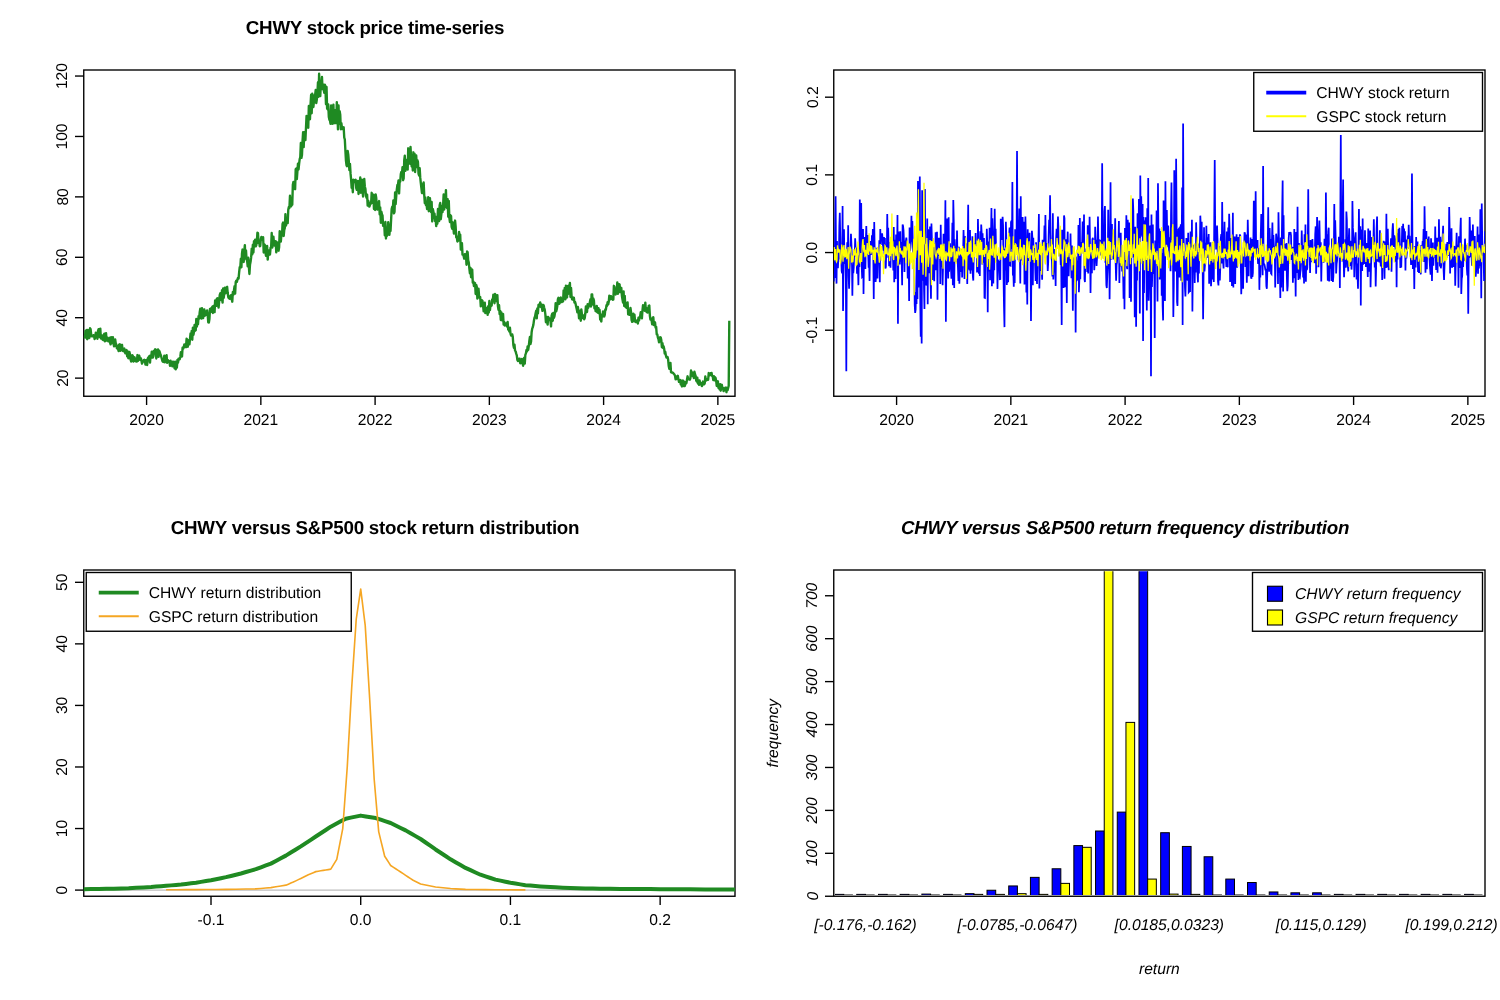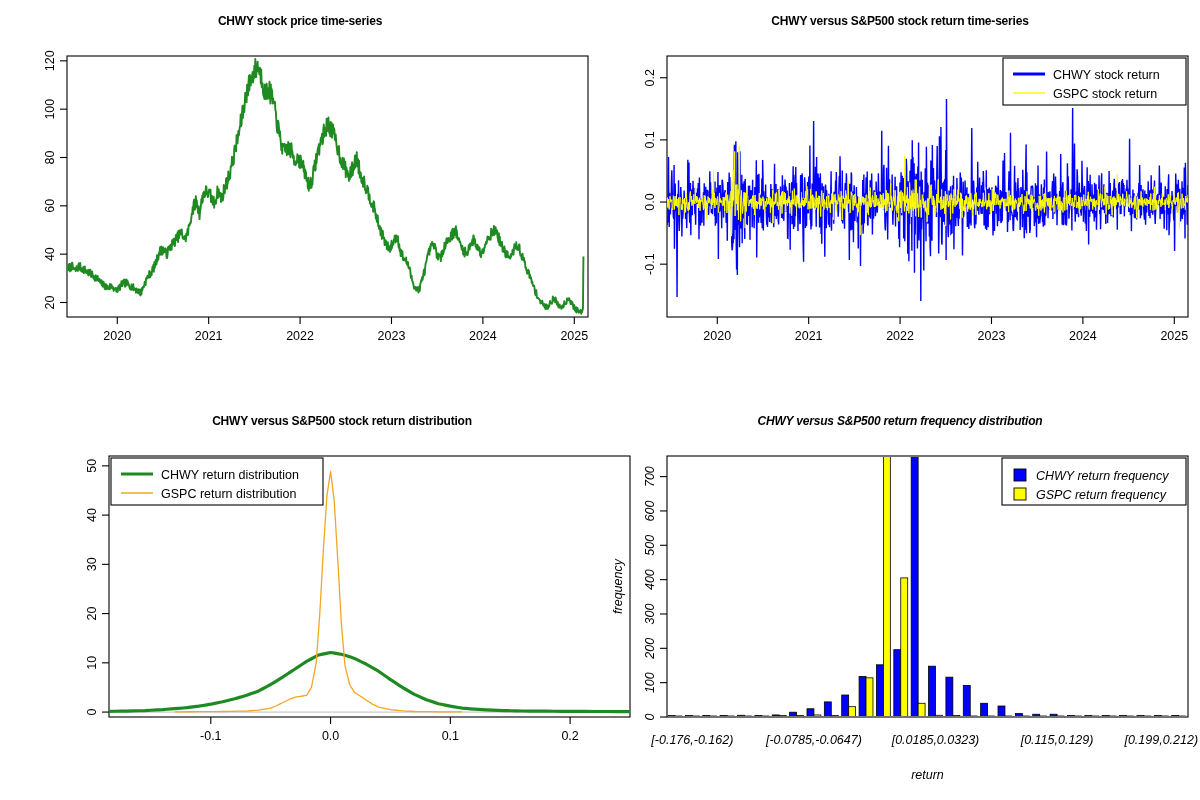--- a/index.html
+++ b/index.html
@@ -15,29 +15,29 @@
     position: relative;
     width: 1200px; height: 800px;
     background: #ffffff;
   }
   .panel {
     position: absolute;
     width: 600px; height: 400px;
   }
   #panel-tl { left: 0;   top: 0; }
   #panel-tr { left: 600px; top: 0; }
-  #panel-bl { left: 0;   top: 400px; margin-left: 42px; }
+  #panel-bl { left: 0;   top: 400px; }
   #panel-br { left: 600px; top: 400px; font-style: italic; }
 
   .panel-title {
     position: absolute;
     left: 0; right: 0;
     top: 14px;
     text-align: center;
-    font-size: 12px;
+    font-size: 15px;
     font-weight: bold;
     color: #000000;
     letter-spacing: -0.2px;
   }
   .plot-svg {
     position: absolute;
     left: 0; top: 0;
     width: 600px; height: 400px;
   }
   .axis-text {
@@ -95,21 +95,20 @@
         <text x="391.48245614034414" y="340" class="axis-text" text-anchor="middle">2023</text>
         <line x1="482.8859649122732" y1="317" x2="482.8859649122732" y2="324" class="tick"></line>
         <text x="482.8859649122732" y="340" class="axis-text" text-anchor="middle">2024</text>
         <line x1="574.2894736842023" y1="317" x2="574.2894736842023" y2="324" class="tick"></line>
         <text x="574.2894736842023" y="340" class="axis-text" text-anchor="middle">2025</text>
         <path d="M67.91 270.93L68.37 264.78L68.83 267.08L69.29 264.04L69.74 271.40L70.20 264.04L70.66 268.07L71.11 270.48L71.57 270.05L72.03 262.61L72.48 263.33L72.94 267.79L73.40 269.08L73.86 268.86L74.31 268.98L74.77 268.11L75.23 268.71L75.68 271.18L76.14 270.10L76.60 266.24L77.05 269.86L77.51 268.22L77.97 271.02L78.43 264.67L78.88 263.30L79.34 267.80L79.80 269.67L80.25 262.94L80.71 270.76L81.17 268.15L81.62 268.44L82.08 271.76L82.54 272.01L83.00 267.92L83.45 266.92L83.91 273.14L84.37 268.97L84.82 266.53L85.28 272.48L85.74 270.01L86.19 272.33L86.65 272.97L87.11 271.58L87.57 270.21L88.02 273.89L88.48 275.46L88.94 269.77L89.39 272.15L89.85 274.50L90.31 269.69L90.76 274.23L91.22 277.06L91.68 276.74L92.14 271.56L92.59 274.59L93.05 275.67L93.51 278.56L93.96 276.76L94.42 279.13L94.88 280.85L95.34 275.58L95.79 275.34L96.25 280.58L96.71 277.69L97.16 276.40L97.62 275.90L98.08 280.56L98.53 280.88L98.99 279.67L99.45 278.80L99.91 281.93L100.36 282.70L100.82 280.98L101.28 279.99L101.73 285.10L102.19 281.16L102.65 286.59L103.10 286.35L103.56 281.60L104.02 283.67L104.48 287.76L104.93 289.22L105.39 287.72L105.85 284.08L106.30 284.87L106.76 289.22L107.22 287.33L107.67 285.82L108.13 288.60L108.59 288.94L109.05 288.48L109.50 289.26L109.96 284.05L110.42 288.68L110.87 284.86L111.33 284.40L111.79 286.03L112.24 287.91L112.70 286.62L113.16 288.59L113.62 290.92L114.07 289.43L114.53 289.45L114.99 288.02L115.44 287.84L115.90 288.16L116.36 291.74L116.81 288.18L117.27 288.60L117.73 291.97L118.19 286.84L118.64 285.95L119.10 287.54L119.56 284.81L120.01 290.06L120.47 284.35L120.93 286.06L121.39 281.26L121.84 281.27L122.30 286.08L122.76 284.83L123.21 280.51L123.67 280.78L124.13 279.46L124.58 279.71L125.04 286.76L125.50 280.24L125.96 285.16L126.41 279.50L126.87 285.44L127.33 280.55L127.78 281.54L128.24 283.26L128.70 284.21L129.15 285.94L129.61 287.63L130.07 289.12L130.53 289.54L130.98 288.90L131.44 284.53L131.90 289.84L132.35 288.08L132.81 287.46L133.27 284.09L133.72 290.27L134.18 287.91L134.64 288.56L135.10 289.57L135.55 288.93L136.01 292.69L136.47 288.54L136.92 292.01L137.38 290.83L137.84 292.99L138.29 289.27L138.75 289.57L139.21 292.11L139.67 294.62L140.12 289.34L140.58 295.43L141.04 292.23L141.49 294.07L141.95 287.96L142.41 290.12L142.86 286.98L143.32 287.07L143.78 287.31L144.24 285.56L144.69 281.78L145.15 283.78L145.61 285.13L146.06 278.20L146.52 279.05L146.98 277.84L147.44 275.62L147.89 276.56L148.35 277.64L148.81 277.73L149.26 270.97L149.72 271.69L150.18 277.42L150.63 274.36L151.09 272.14L151.55 275.41L152.01 270.88L152.46 266.67L152.92 269.90L153.38 264.72L153.83 271.76L154.29 262.25L154.75 267.90L155.20 265.36L155.66 259.91L156.12 264.63L156.58 264.16L157.03 255.16L157.49 261.21L157.95 257.89L158.40 259.26L158.86 252.86L159.32 254.90L159.77 249.66L160.23 246.95L160.69 251.47L161.15 254.92L161.60 246.55L162.06 250.40L162.52 254.46L162.97 249.19L163.43 247.51L163.89 252.63L164.34 252.17L164.80 251.07L165.26 248.81L165.72 248.33L166.17 252.37L166.63 257.95L167.09 258.02L167.54 255.32L168.00 247.11L168.46 249.72L168.91 246.54L169.37 246.80L169.83 245.47L170.29 250.38L170.74 244.71L171.20 248.52L171.66 249.70L172.11 240.29L172.57 243.32L173.03 244.67L173.49 238.83L173.94 238.64L174.40 240.79L174.86 246.13L175.31 241.24L175.77 236.12L176.23 234.65L176.68 235.39L177.14 240.16L177.60 232.10L178.06 242.08L178.51 230.80L178.97 238.35L179.43 234.52L179.88 230.10L180.34 234.58L180.80 231.42L181.25 229.88L181.71 229.45L182.17 234.42L182.63 237.75L183.08 238.65L183.54 238.22L184.00 239.04L184.45 236.45L184.91 236.03L185.37 239.44L185.82 241.37L186.28 233.60L186.74 235.75L187.20 231.85L187.65 229.00L188.11 234.88L188.57 225.65L189.02 224.55L189.48 225.58L189.94 223.72L190.39 222.29L190.85 222.84L191.31 217.85L191.77 213.76L192.22 214.11L192.68 206.97L193.14 213.81L193.59 202.66L194.05 199.64L194.51 201.91L194.96 209.59L195.42 200.77L195.88 196.09L196.34 206.82L196.79 200.26L197.25 207.38L197.71 208.96L198.16 213.03L198.62 206.17L199.08 213.29L199.54 219.16L199.99 211.73L200.45 209.48L200.91 205.96L201.36 198.95L201.82 203.50L202.28 195.81L202.73 201.96L203.19 192.92L203.65 193.79L204.11 191.77L204.56 197.14L205.02 196.25L205.48 193.08L205.93 186.23L206.39 186.47L206.85 194.27L207.30 192.83L207.76 196.99L208.22 196.63L208.68 191.21L209.13 189.50L209.59 190.07L210.05 191.91L210.50 189.77L210.96 202.00L211.42 195.44L211.87 195.98L212.33 201.59L212.79 204.68L213.25 198.53L213.70 196.73L214.16 207.72L214.62 202.10L215.07 203.87L215.53 200.15L215.99 203.59L216.44 198.30L216.90 197.75L217.36 186.41L217.82 198.04L218.27 195.13L218.73 189.31L219.19 194.40L219.64 196.50L220.10 194.51L220.56 192.88L221.01 201.94L221.47 196.86L221.93 193.98L222.39 195.27L222.84 200.55L223.30 197.75L223.76 184.95L224.21 186.25L224.67 193.30L225.13 187.70L225.59 188.53L226.04 179.07L226.50 177.98L226.96 188.77L227.41 184.00L227.87 182.42L228.33 171.33L228.78 180.44L229.24 177.86L229.70 175.18L230.16 178.49L230.61 167.78L231.07 165.62L231.53 166.41L231.98 156.60L232.44 164.07L232.90 165.10L233.35 159.05L233.81 163.80L234.27 147.83L234.73 145.58L235.18 150.03L235.64 150.83L236.10 151.36L236.55 135.33L237.01 134.76L237.47 143.34L237.92 137.16L238.38 130.89L238.84 135.59L239.30 130.88L239.75 127.29L240.21 125.86L240.67 114.34L241.12 126.32L241.58 124.08L242.04 112.69L242.49 105.70L242.95 117.73L243.41 105.80L243.87 107.01L244.32 112.12L244.78 102.36L245.24 92.70L245.69 100.30L246.15 100.93L246.61 102.19L247.06 84.79L247.52 87.26L247.98 95.40L248.44 83.53L248.89 75.81L249.35 90.64L249.81 74.99L250.26 83.61L250.72 85.60L251.18 80.91L251.64 76.12L252.09 76.00L252.55 72.03L253.01 82.52L253.46 79.66L253.92 74.46L254.38 65.78L254.83 77.45L255.29 58.96L255.75 69.94L256.21 76.93L256.66 67.35L257.12 68.59L257.58 61.62L258.03 71.34L258.49 67.56L258.95 71.73L259.40 74.30L259.86 67.75L260.32 69.31L260.78 83.38L261.23 69.53L261.69 86.84L262.15 87.49L262.60 83.48L263.06 93.63L263.52 95.74L263.97 96.35L264.43 99.00L264.89 84.39L265.35 89.69L265.80 99.06L266.26 91.75L266.72 83.72L267.17 98.68L267.63 98.13L268.09 88.20L268.54 98.49L269.00 98.28L269.46 81.69L269.92 89.73L270.37 103.52L270.83 84.37L271.29 99.06L271.74 89.04L272.20 91.82L272.66 103.43L273.11 98.45L273.57 102.28L274.03 103.25L274.49 102.49L274.94 101.78L275.40 109.97L275.86 111.63L276.31 120.43L276.77 128.58L277.23 132.34L277.69 132.91L278.14 120.73L278.60 123.51L279.06 129.14L279.51 136.05L279.97 131.10L280.43 138.75L280.88 143.48L281.34 150.30L281.80 146.94L282.26 153.79L282.71 143.66L283.17 145.99L283.63 145.21L284.08 144.57L284.54 143.77L285.00 150.51L285.45 151.85L285.91 149.58L286.37 144.73L286.83 155.23L287.28 146.20L287.74 151.41L288.20 142.02L288.65 154.19L289.11 145.57L289.57 143.78L290.02 152.78L290.48 157.22L290.94 147.58L291.40 143.09L291.85 149.15L292.31 150.97L292.77 156.68L293.22 158.14L293.68 155.73L294.14 164.53L294.59 160.59L295.05 163.00L295.51 165.32L295.97 163.87L296.42 162.07L296.88 162.83L297.34 154.25L297.79 162.26L298.25 159.17L298.71 155.77L299.16 167.21L299.62 159.76L300.08 168.02L300.54 155.49L300.99 158.44L301.45 165.24L301.91 167.60L302.36 165.23L302.82 162.13L303.28 160.83L303.74 171.60L304.19 165.97L304.65 178.26L305.11 169.37L305.56 171.44L306.02 172.40L306.48 180.70L306.93 178.68L307.39 179.20L307.85 188.28L308.31 177.62L308.76 190.76L309.22 184.95L309.68 188.57L310.13 185.00L310.59 177.73L311.05 181.12L311.50 187.85L311.96 183.53L312.42 184.79L312.88 175.74L313.33 167.26L313.79 165.44L314.25 167.41L314.70 160.35L315.16 170.75L315.62 169.42L316.07 154.04L316.53 163.30L316.99 156.96L317.45 151.50L317.90 148.04L318.36 148.00L318.82 144.30L319.27 154.75L319.73 144.34L320.19 145.34L320.64 139.17L321.10 137.50L321.56 139.06L322.02 133.74L322.47 144.22L322.93 142.66L323.39 128.14L323.84 124.57L324.30 136.70L324.76 129.68L325.21 134.64L325.67 127.80L326.13 135.73L326.59 118.65L327.04 122.48L327.50 123.07L327.96 130.99L328.41 117.54L328.87 126.13L329.33 133.20L329.79 129.19L330.24 136.37L330.70 121.85L331.16 134.24L331.61 122.88L332.07 137.66L332.53 129.71L332.98 124.43L333.44 133.56L333.90 128.05L334.36 129.63L334.81 138.85L335.27 140.35L335.73 134.51L336.18 141.93L336.64 146.22L337.10 150.27L337.55 154.38L338.01 154.49L338.47 147.25L338.93 145.97L339.38 155.77L339.84 162.60L340.30 157.97L340.75 164.16L341.21 163.07L341.67 167.26L342.12 165.66L342.58 157.80L343.04 168.97L343.50 162.95L343.95 158.52L344.41 167.14L344.87 169.66L345.32 161.59L345.78 177.15L346.24 167.20L346.69 169.03L347.15 174.53L347.61 170.94L348.07 176.86L348.52 175.94L348.98 180.89L349.44 173.44L349.89 179.01L350.35 167.23L350.81 173.50L351.26 176.90L351.72 164.28L352.18 162.32L352.64 175.37L353.09 171.37L353.55 164.76L354.01 169.68L354.46 164.39L354.92 155.55L355.38 167.61L355.84 157.79L356.29 160.65L356.75 152.12L357.21 165.90L357.66 166.48L358.12 159.32L358.58 173.40L359.03 160.75L359.49 174.21L359.95 177.69L360.41 172.21L360.86 172.95L361.32 181.50L361.78 182.93L362.23 177.91L362.69 182.62L363.15 186.87L363.60 182.94L364.06 176.45L364.52 181.55L364.98 189.92L365.43 189.21L365.89 193.19L366.35 191.91L366.80 192.45L367.26 185.59L367.72 189.23L368.17 187.62L368.63 199.71L369.09 199.10L369.55 194.57L370.00 203.68L370.46 203.79L370.92 204.72L371.37 206.93L371.83 203.43L372.29 205.32L372.74 203.62L373.20 211.77L373.66 201.21L374.12 201.82L374.57 208.24L375.03 209.99L375.49 214.91L375.94 218.67L376.40 214.41L376.86 221.78L377.31 217.19L377.77 215.65L378.23 226.23L378.69 225.19L379.14 228.79L379.60 227.65L380.06 226.44L380.51 235.19L380.97 227.85L381.43 229.53L381.89 238.93L382.34 236.19L382.80 230.90L383.26 236.67L383.71 238.23L384.17 237.61L384.63 245.07L385.08 240.13L385.54 240.16L386.00 240.78L386.46 244.54L386.91 249.13L387.37 244.41L387.83 242.20L388.28 250.52L388.74 249.30L389.20 246.43L389.65 247.65L390.11 251.87L390.57 245.05L391.03 250.05L391.48 240.75L391.94 248.06L392.40 244.31L392.85 243.46L393.31 244.61L393.77 239.50L394.22 240.66L394.68 235.72L395.14 238.41L395.60 242.56L396.05 235.24L396.51 235.92L396.97 236.83L397.42 241.09L397.88 236.10L398.34 244.79L398.79 247.84L399.25 244.24L399.71 251.26L400.17 248.81L400.62 256.04L401.08 249.94L401.54 256.16L401.99 251.56L402.45 251.18L402.91 259.68L403.36 257.62L403.82 260.36L404.28 260.21L404.74 258.73L405.19 259.13L405.65 261.30L406.11 257.54L406.56 263.73L407.02 263.70L407.48 265.19L407.94 262.06L408.39 266.88L408.85 268.42L409.31 268.57L409.76 267.49L410.22 269.49L410.68 276.03L411.13 278.19L411.59 275.68L412.05 280.50L412.51 281.09L412.96 282.91L413.42 284.34L413.88 287.98L414.33 288.80L414.79 287.16L415.25 288.34L415.70 286.91L416.16 290.56L416.62 287.97L417.08 290.49L417.53 287.20L417.99 289.10L418.45 292.57L418.90 290.47L419.36 286.10L419.82 290.90L420.27 283.93L420.73 282.69L421.19 280.03L421.65 281.04L422.10 277.15L422.56 279.79L423.02 276.87L423.47 272.73L423.93 269.61L424.39 275.27L424.84 273.28L425.30 265.79L425.76 262.91L426.22 261.78L426.67 260.04L427.13 256.59L427.59 254.14L428.04 253.14L428.50 250.66L428.96 248.61L429.41 254.72L429.87 246.68L430.33 250.72L430.79 243.97L431.24 243.59L431.70 245.13L432.16 241.91L432.61 245.38L433.07 243.43L433.53 246.34L433.99 248.73L434.44 243.89L434.90 244.14L435.36 246.29L435.81 247.81L436.27 251.29L436.73 257.82L437.18 253.35L437.64 255.76L438.10 259.65L438.56 253.57L439.01 255.02L439.47 255.47L439.93 254.86L440.38 256.99L440.84 261.15L441.30 252.50L441.75 251.03L442.21 256.61L442.67 250.44L443.13 254.26L443.58 252.82L444.04 249.94L444.50 242.58L444.95 249.06L445.41 247.39L445.87 244.63L446.32 239.36L446.78 238.22L447.24 243.02L447.70 242.62L448.15 238.62L448.61 237.97L449.07 240.04L449.52 241.65L449.98 239.53L450.44 241.17L450.89 232.34L451.35 236.63L451.81 230.28L452.27 239.49L452.72 228.61L453.18 236.88L453.64 237.92L454.09 228.96L454.55 235.05L455.01 228.30L455.46 233.71L455.92 226.26L456.38 237.55L456.84 230.29L457.29 237.31L457.75 239.55L458.21 239.71L458.66 238.06L459.12 238.31L459.58 242.14L460.04 241.55L460.49 243.12L460.95 245.33L461.41 247.32L461.86 249.87L462.32 245.64L462.78 249.19L463.23 254.67L463.69 248.75L464.15 252.72L464.61 256.58L465.06 247.47L465.52 251.19L465.98 254.42L466.43 252.49L466.89 252.29L467.35 255.37L467.80 254.42L468.26 250.78L468.72 245.12L469.18 246.72L469.63 249.58L470.09 243.39L470.55 246.28L471.00 244.92L471.46 244.01L471.92 241.59L472.37 239.41L472.83 245.23L473.29 235.53L473.75 235.61L474.20 243.60L474.66 238.80L475.12 240.30L475.57 246.66L476.03 245.10L476.49 248.79L476.94 249.17L477.40 244.71L477.86 249.73L478.32 250.24L478.77 246.58L479.23 250.63L479.69 247.96L480.14 255.58L480.60 255.92L481.06 257.20L481.51 251.48L481.97 253.04L482.43 249.14L482.89 252.09L483.34 253.17L483.80 251.93L484.26 247.50L484.71 247.64L485.17 244.23L485.63 244.67L486.09 241.82L486.54 243.50L487.00 241.40L487.46 236.47L487.91 237.42L488.37 239.45L488.83 236.97L489.28 238.70L489.74 238.66L490.20 239.80L490.66 239.63L491.11 228.65L491.57 229.43L492.03 234.61L492.48 235.62L492.94 231.75L493.40 232.69L493.85 225.89L494.31 235.07L494.77 233.68L495.23 227.28L495.68 227.42L496.14 233.60L496.60 232.22L497.05 230.38L497.51 236.61L497.97 239.45L498.42 241.98L498.88 233.13L499.34 244.85L499.80 236.67L500.25 245.43L500.71 242.14L501.17 246.20L501.62 244.43L502.08 241.98L502.54 251.48L502.99 248.21L503.45 251.87L503.91 251.74L504.37 246.36L504.82 249.49L505.28 256.03L505.74 257.42L506.19 256.12L506.65 250.98L507.11 256.96L507.56 251.79L508.02 256.25L508.48 257.65L508.94 257.65L509.39 256.81L509.85 256.28L510.31 258.78L510.76 254.22L511.22 256.48L511.68 254.23L512.14 252.99L512.59 249.74L513.05 252.14L513.51 254.70L513.96 248.42L514.42 244.15L514.88 245.92L515.33 246.62L515.79 248.57L516.25 242.09L516.71 248.45L517.16 249.52L517.62 246.78L518.08 250.11L518.53 248.55L518.99 244.62L519.45 244.40L519.90 252.61L520.36 255.60L520.82 255.24L521.28 256.12L521.73 259.44L522.19 254.11L522.65 253.86L523.10 260.13L523.56 259.53L524.02 257.95L524.47 262.02L524.93 261.52L525.39 267.53L525.85 267.50L526.30 270.13L526.76 271.23L527.22 273.87L527.67 272.83L528.13 269.79L528.59 270.09L529.04 272.06L529.50 277.82L529.96 274.54L530.42 278.35L530.87 277.06L531.33 278.97L531.79 282.94L532.24 281.59L532.70 284.35L533.16 286.03L533.61 285.86L534.07 285.67L534.53 287.85L534.99 292.85L535.44 295.08L535.90 295.14L536.36 290.31L536.81 297.77L537.27 298.06L537.73 297.88L538.19 298.02L538.64 298.55L539.10 299.09L539.56 299.68L540.01 300.71L540.47 303.53L540.93 301.23L541.38 303.03L541.84 302.80L542.30 300.66L542.76 303.53L543.21 305.50L543.67 304.68L544.13 304.04L544.58 307.58L545.04 304.54L545.50 309.15L545.95 306.47L546.41 304.45L546.87 308.79L547.33 305.32L547.78 308.80L548.24 307.56L548.70 305.56L549.15 306.54L549.61 303.49L550.07 301.04L550.52 303.43L550.98 303.00L551.44 303.30L551.90 303.77L552.35 302.26L552.81 296.40L553.27 298.38L553.72 297.87L554.18 300.80L554.64 300.00L555.09 302.41L555.55 297.44L556.01 299.43L556.47 300.52L556.92 304.31L557.38 305.15L557.84 302.09L558.29 306.79L558.75 304.60L559.21 307.78L559.66 304.44L560.12 306.57L560.58 306.28L561.04 307.77L561.49 308.88L561.95 308.01L562.41 305.25L562.86 306.57L563.32 307.35L563.78 306.79L564.24 301.20L564.69 304.00L565.15 304.30L565.61 303.53L566.06 303.07L566.52 303.79L566.98 298.45L567.43 299.62L567.89 300.20L568.35 298.49L568.81 299.71L569.26 298.29L569.72 300.75L570.18 301.24L570.63 304.01L571.09 300.86L571.55 304.21L572.00 301.71L572.46 302.31L572.92 304.57L573.38 308.75L573.83 305.79L574.29 304.96L574.75 310.28L575.20 308.24L575.66 311.51L576.12 307.29L576.57 312.55L577.03 308.98L577.49 307.87L577.95 310.77L578.40 310.30L578.86 312.89L579.32 311.96L579.77 311.76L580.23 310.08L580.69 310.05L581.14 313.75L581.60 310.90L582.06 312.18L582.52 310.29L582.97 308.59L583.43 256.58" fill="none" stroke="#1F8A22" stroke-width="1.9" stroke-linejoin="round"></path>
       </svg>
   </div>
 
   <div class="panel" id="panel-tr">
-    <div class="panel-title">CHWY versus S&amp;P500 stock return time-series</div>
     <svg class="plot-svg" id="svg-tr" viewBox="0 0 600 400">
         <rect x="67" y="56" width="521" height="261" class="frame"></rect>
         <line x1="60" y1="264.17857142857144" x2="67" y2="264.17857142857144" class="tick"></line>
         <text x="54" y="264.17857142857144" class="axis-text-rot" text-anchor="middle" transform="rotate(-90 54 264.17857142857144)">-0.1</text>
         <line x1="60" y1="202.03571428571428" x2="67" y2="202.03571428571428" class="tick"></line>
         <text x="54" y="202.03571428571428" class="axis-text-rot" text-anchor="middle" transform="rotate(-90 54 202.03571428571428)">0.0</text>
         <line x1="60" y1="139.8928571428571" x2="67" y2="139.8928571428571" class="tick"></line>
         <text x="54" y="139.8928571428571" class="axis-text-rot" text-anchor="middle" transform="rotate(-90 54 139.8928571428571)">0.1</text>
         <line x1="60" y1="77.74999999999997" x2="67" y2="77.74999999999997" class="tick"></line>
         <text x="54" y="77.74999999999997" class="axis-text-rot" text-anchor="middle" transform="rotate(-90 54 77.74999999999997)">0.2</text>

